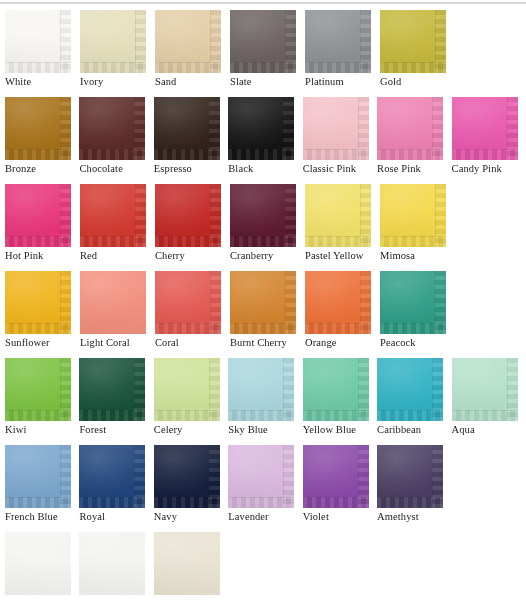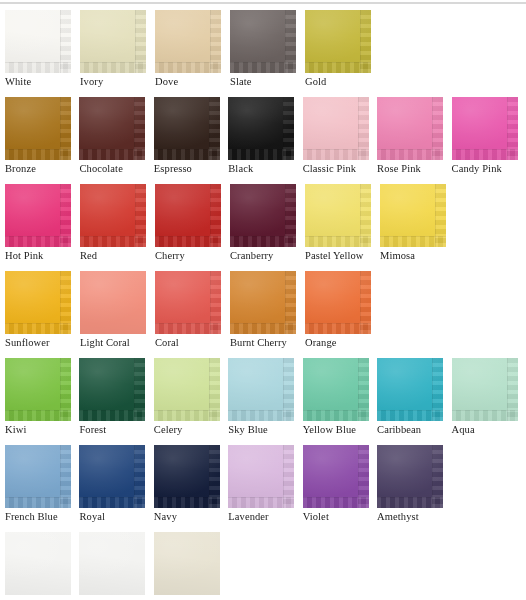--- a/index.html
+++ b/index.html
@@ -149,30 +149,39 @@
           </div>
           <div class="label">Ivory</div>
         </div>
         <div class="cell">
           <div class="swatch">
             <div class="base" style="background: rgb(227, 205, 166);"></div>
             <div class="band-bottom"></div>
             <div class="band-right"></div>
             <div class="sheen"></div>
           </div>
-          <div class="label">Dove</div>
+          <div class="label">Sand</div>
         </div>
         <div class="cell">
           <div class="swatch">
             <div class="base" style="background: rgb(107, 98, 96);"></div>
             <div class="band-bottom"></div>
             <div class="band-right"></div>
             <div class="sheen"></div>
           </div>
           <div class="label">Slate</div>
+        </div>
+        <div class="cell">
+          <div class="swatch">
+            <div class="base" style="background: rgb(141, 145, 147);"></div>
+            <div class="band-bottom"></div>
+            <div class="band-right"></div>
+            <div class="sheen"></div>
+          </div>
+          <div class="label">Platinum</div>
         </div>
         <div class="cell">
           <div class="swatch">
             <div class="base" style="background: rgb(196, 184, 60);"></div>
             <div class="band-bottom"></div>
             <div class="band-right"></div>
             <div class="sheen"></div>
           </div>
           <div class="label">Gold</div>
         </div>
@@ -334,20 +343,29 @@
           <div class="label">Burnt Cherry</div>
         </div>
         <div class="cell">
           <div class="swatch">
             <div class="base" style="background: rgb(236, 112, 56);"></div>
             <div class="band-bottom"></div>
             <div class="band-right"></div>
             <div class="sheen"></div>
           </div>
           <div class="label">Orange</div>
+        </div>
+        <div class="cell">
+          <div class="swatch">
+            <div class="base" style="background: rgb(47, 157, 133);"></div>
+            <div class="band-bottom"></div>
+            <div class="band-right"></div>
+            <div class="sheen"></div>
+          </div>
+          <div class="label">Peacock</div>
         </div>
       </div>
       <div class="row">
         <div class="cell">
           <div class="swatch">
             <div class="base" style="background: rgb(124, 194, 66);"></div>
             <div class="band-bottom"></div>
             <div class="band-right"></div>
             <div class="sheen"></div>
           </div>

